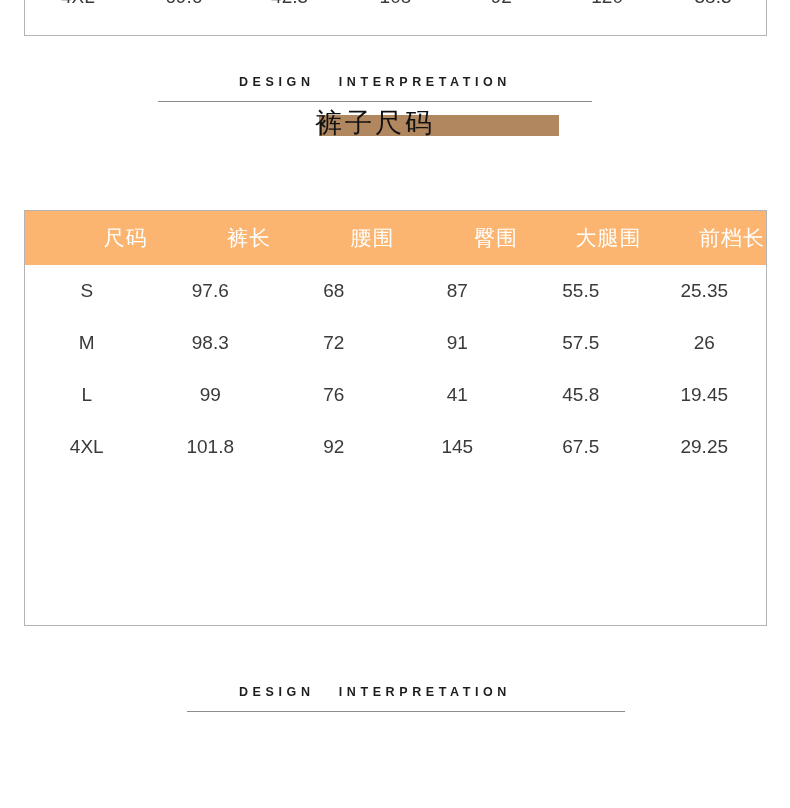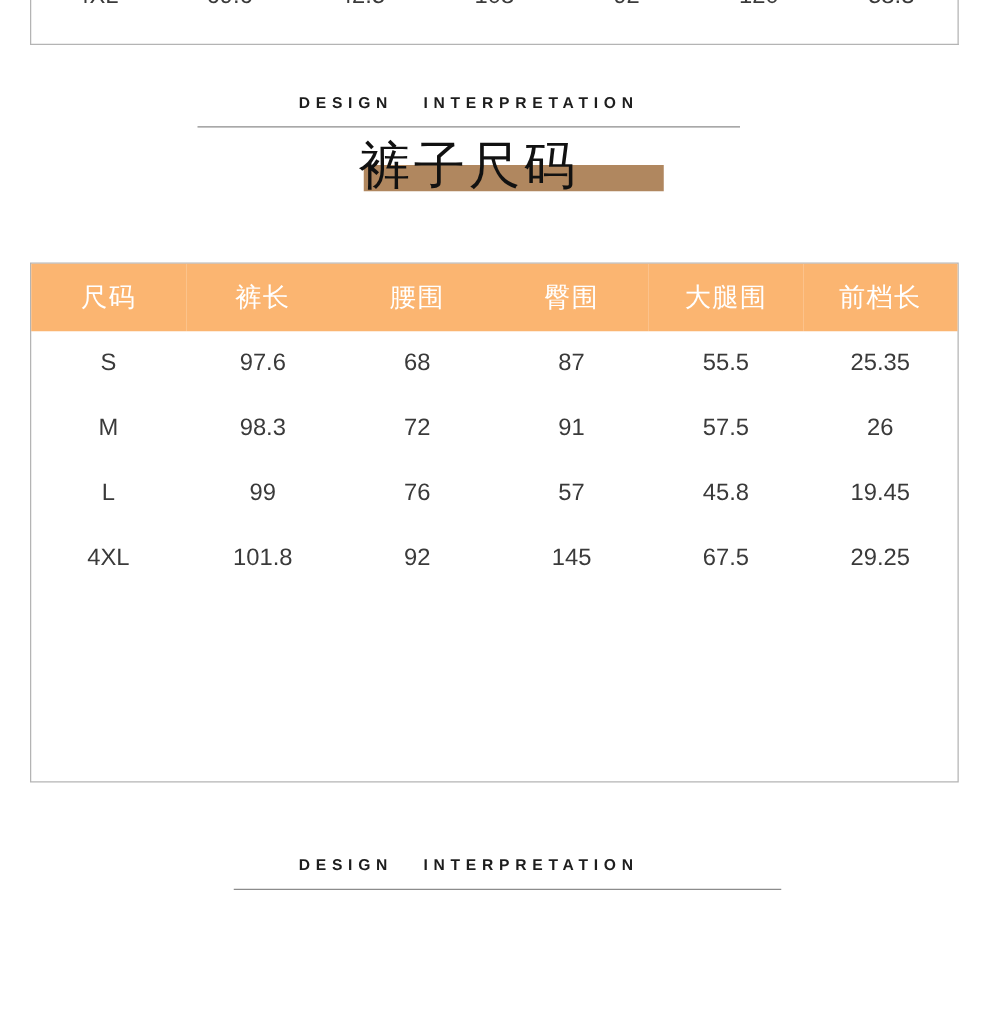--- a/index.html
+++ b/index.html
@@ -71,21 +71,21 @@
   .title-bar {
     position: absolute;
     left: 0;
     bottom: 3px;
     height: 21px;
     z-index: 0;
   }
   .title-text {
     position: relative;
     z-index: 1;
-    font-size: 41px;
+    font-size: 27px;
     letter-spacing: 3px;
     color: #111111;
     font-family: "Liberation Sans", sans-serif;
     line-height: 1.18;
     white-space: nowrap;
   }
 
   #heading-pants { top: 76px; }
   #heading-pants .rule { width: 434px; }
   #heading-pants .title-bar { width: 240px; left: 4px; background: #b0875f; }
@@ -112,20 +112,21 @@
     table-layout: fixed;
   }
   #size-table thead th {
     background: #fbb571;
     color: #ffffff;
     font-size: 21px;
     font-weight: normal;
     height: 52px;
     letter-spacing: 1px;
     font-family: "Liberation Sans", sans-serif;
+    text-align: right;
   }
   #size-table tbody td {
     text-align: center;
     vertical-align: middle;
     height: 50px;
     font-size: 19px;
     color: #3a3a3a;
     font-family: "Liberation Sans", sans-serif;
   }
 </style>
@@ -183,21 +184,21 @@
           <td>98.3</td>
           <td>72</td>
           <td>91</td>
           <td>57.5</td>
           <td>26</td>
         </tr>
         <tr>
           <td>L</td>
           <td>99</td>
           <td>76</td>
-          <td>57</td>
+          <td>41</td>
           <td>45.8</td>
           <td>19.45</td>
         </tr>
         <tr>
           <td>4XL</td>
           <td>101.8</td>
           <td>92</td>
           <td>145</td>
           <td>67.5</td>
           <td>29.25</td>

